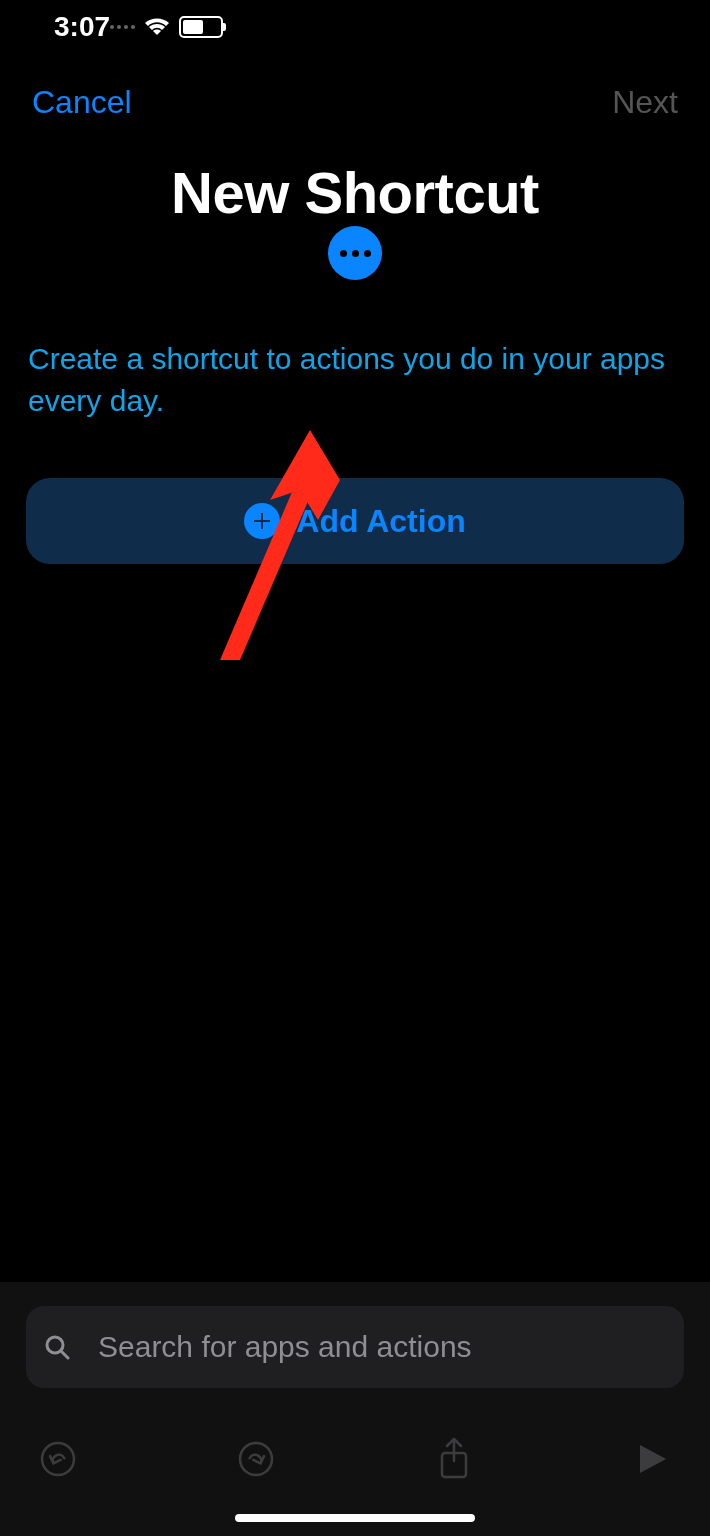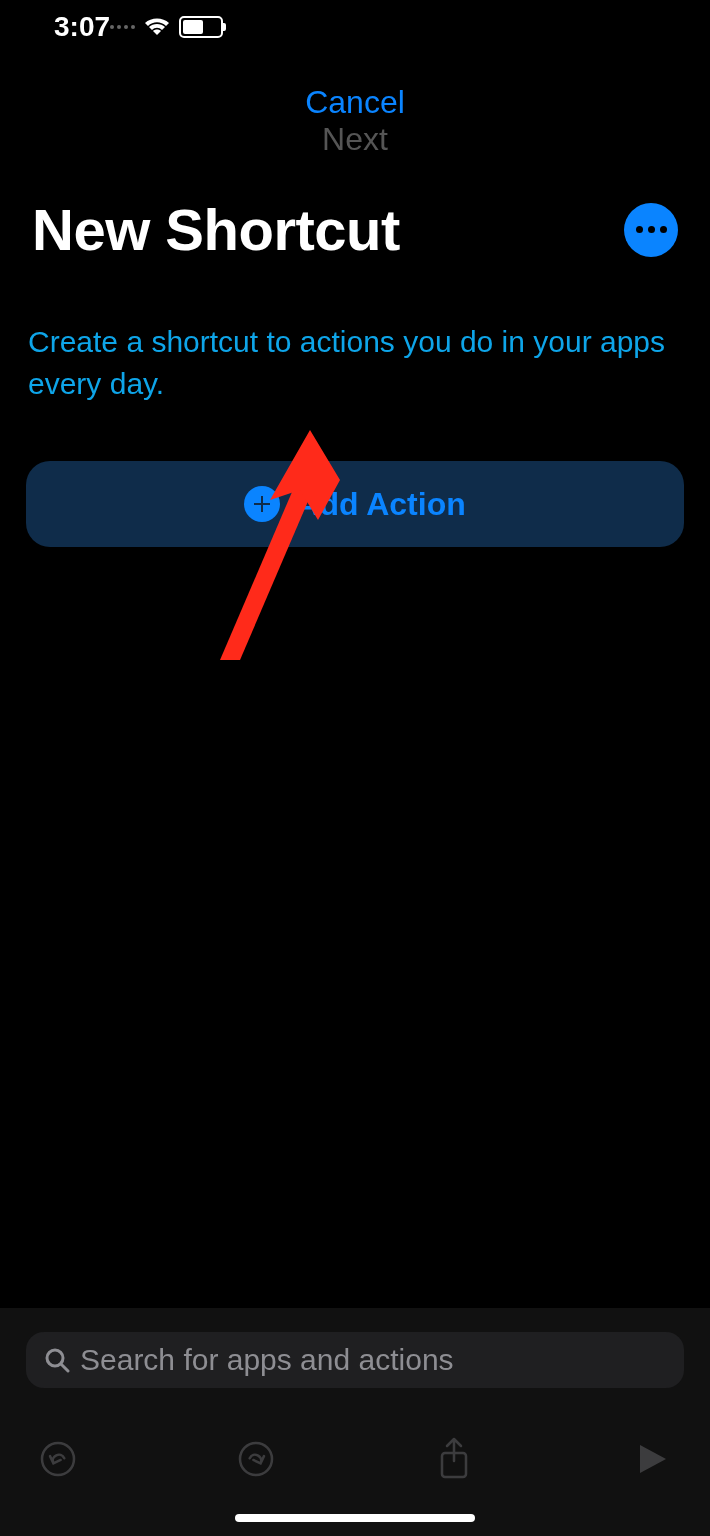--- a/index.html
+++ b/index.html
@@ -69,37 +69,37 @@
       width: 55%;
       height: 100%;
       background: #fff;
       border-radius: 2px;
     }
     .nav-bar {
       display: flex;
       justify-content: space-between;
       align-items: center;
       padding: 30px 32px 0 32px;
-      flex-direction: column;
     }
     .nav-cancel {
       font-size: 32px;
       color: #0a84ff;
       font-weight: 400;
     }
     .nav-next {
       font-size: 32px;
       color: #555;
       font-weight: 400;
     }
     .title-row {
       display: flex;
       justify-content: space-between;
       align-items: center;
       padding: 38px 32px 0 32px;
+      flex-direction: column;
     }
     .page-title {
       font-size: 58px;
       font-weight: 800;
       letter-spacing: -0.5px;
     }
     .more-button {
       width: 54px;
       height: 54px;
       border-radius: 50%;
@@ -155,27 +155,27 @@
     .bottom-panel {
       position: absolute;
       bottom: 0;
       left: 0;
       right: 0;
       background: #111;
       padding-top: 24px;
     }
     .search-bar {
       margin: 0 26px;
-      height: 56px;
+      height: 82px;
       background: #1f1f21;
       border-radius: 18px;
       display: flex;
       align-items: center;
       padding: 0 18px;
-      gap: 10px;
+      gap: 28px;
     }
     .search-icon svg { display: block; }
     .search-placeholder {
       font-size: 30px;
       color: #8e8e93;
     }
     .toolbar {
       height: 110px;
       display: flex;
       align-items: center;

